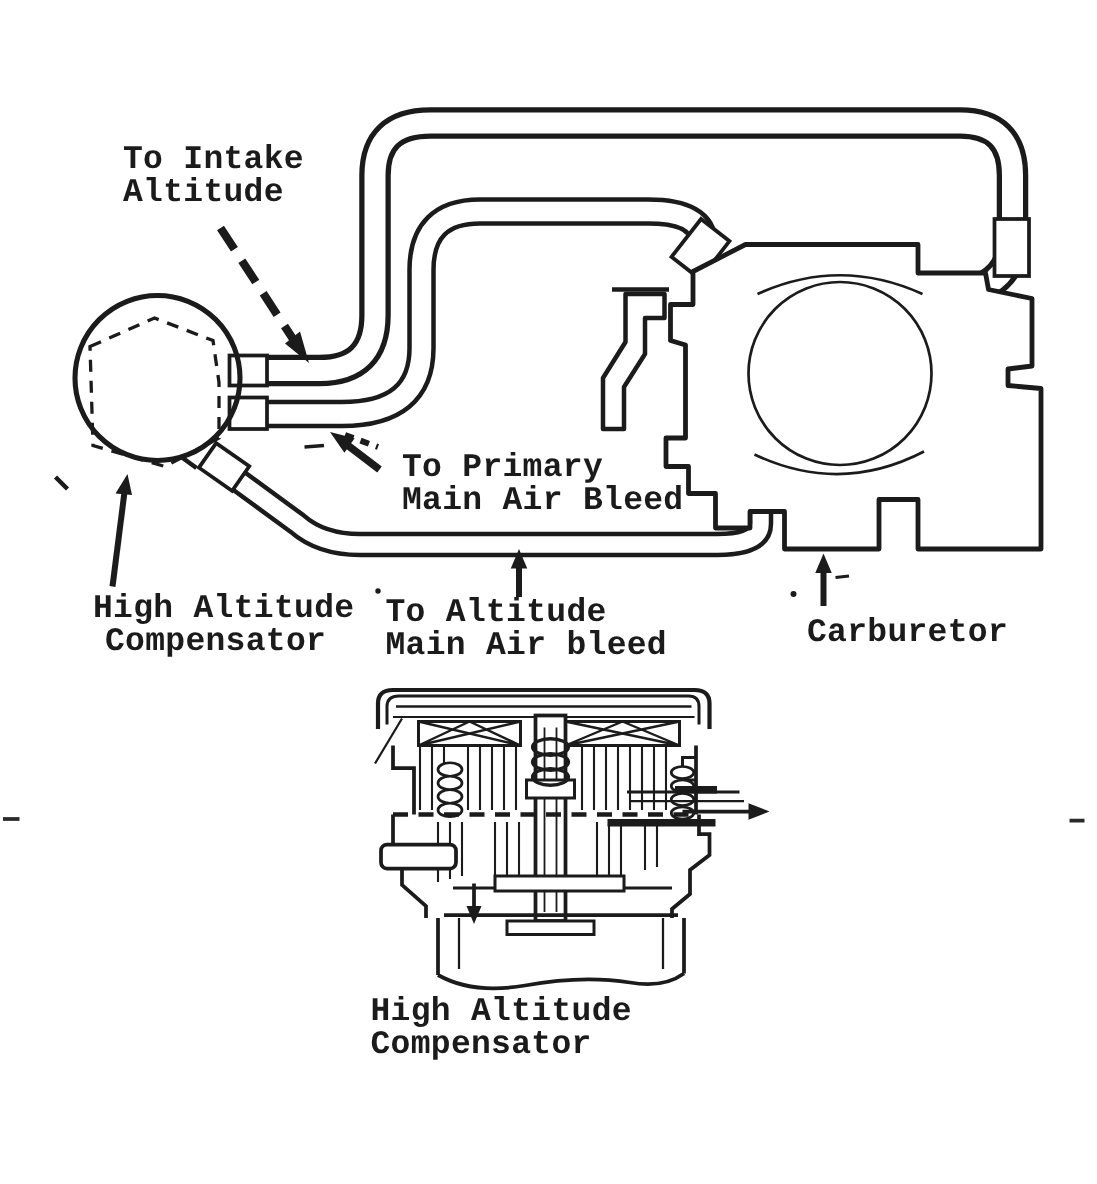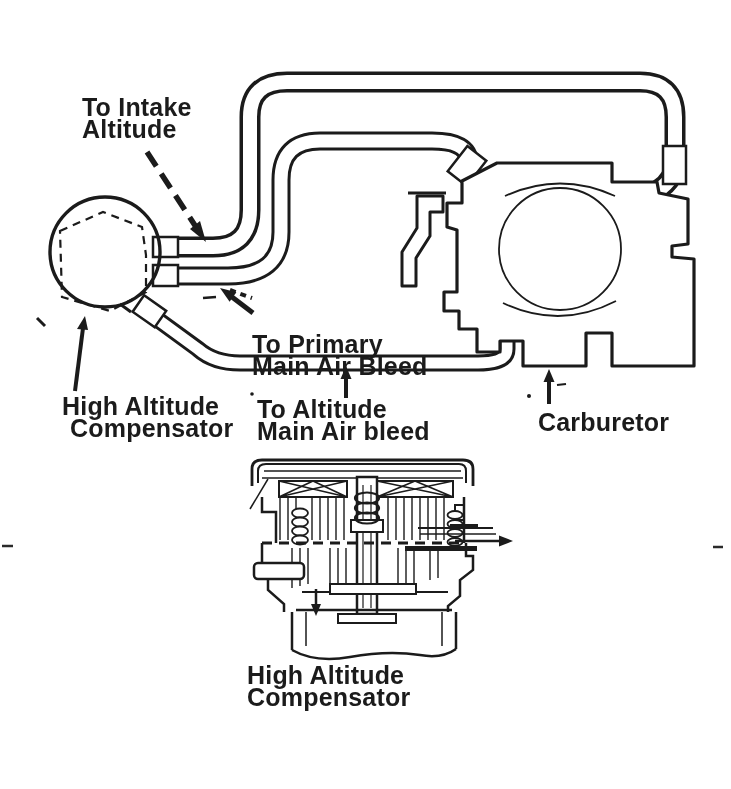--- a/index.html
+++ b/index.html
@@ -1,20 +1,20 @@
 <!DOCTYPE html>
 <html><head>
 <meta charset="utf-8">
 <style>
   html,body{margin:0;padding:0;background:#fff;}
   .stage{position:relative;width:731px;height:789px;background:#fff;overflow:hidden;
          font-family:"Liberation Sans", sans-serif;}
   svg{position:absolute;left:0;top:0;}
-  .lbl{position:absolute;color:#1b1b1b;font-size:25px;line-height:22px;font-weight:700;
-       letter-spacing:.2px;white-space:nowrap;}
+  .lbl{position:absolute;color:#1b1b1b;font-size:22px;line-height:22px;font-weight:700;
+       letter-spacing:.2px;white-space:nowrap;font-family:Liberation Mono, monospace;}
   .lbl span{display:block;}
 </style>
 </head>
 <body>
 
 <div class="stage">
 
 <svg width="731" height="789" viewBox="0 0 731 789">
 
   <g fill="none">
@@ -162,21 +162,21 @@
     <line x1="2" y1="546" x2="13" y2="546" stroke-width="2.5"></line>
     <line x1="713" y1="547" x2="723" y2="547" stroke-width="2.5"></line>
   </g>
 </svg>
 
 <div class="lbl" style="left:82px;top:96px;">
   <span>To Intake</span>
   <span>Altitude</span>
 </div>
 
-<div class="lbl" style="left:252px;top:301px;margin-top:32px;">
+<div class="lbl" style="left:268px;top:301px;">
   <span>To Primary</span>
   <span>Main Air Bleed</span>
 </div>
 
 <div class="lbl" style="left:257px;top:398px;">
   <span>To Altitude</span>
   <span>Main Air bleed</span>
 </div>
 
 <div class="lbl" style="left:62px;top:395px;">

